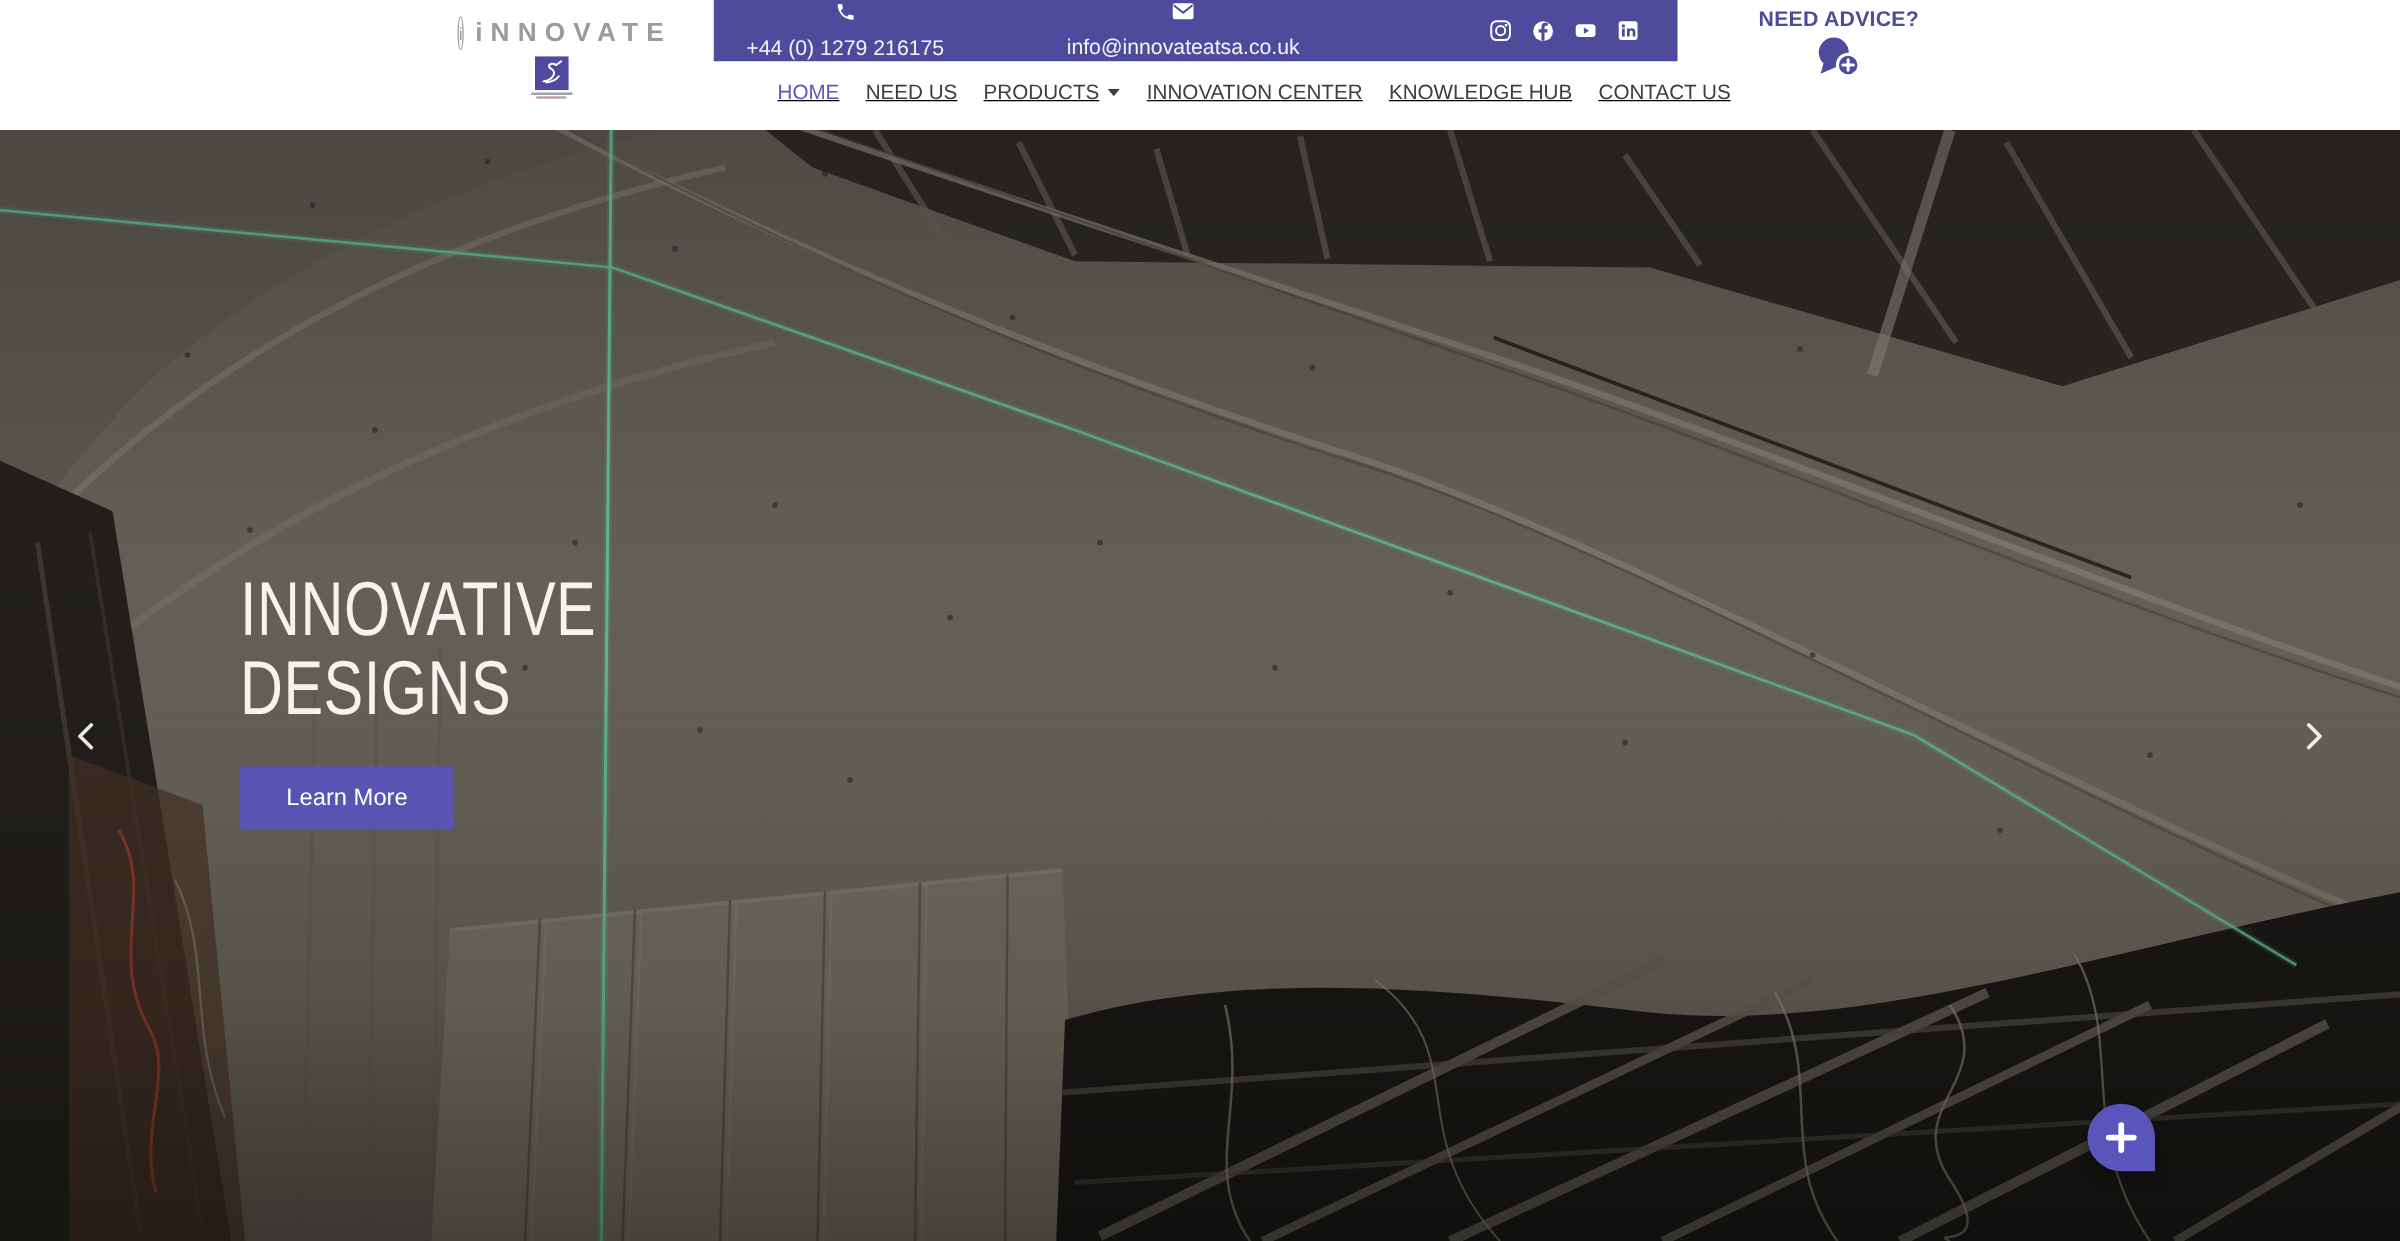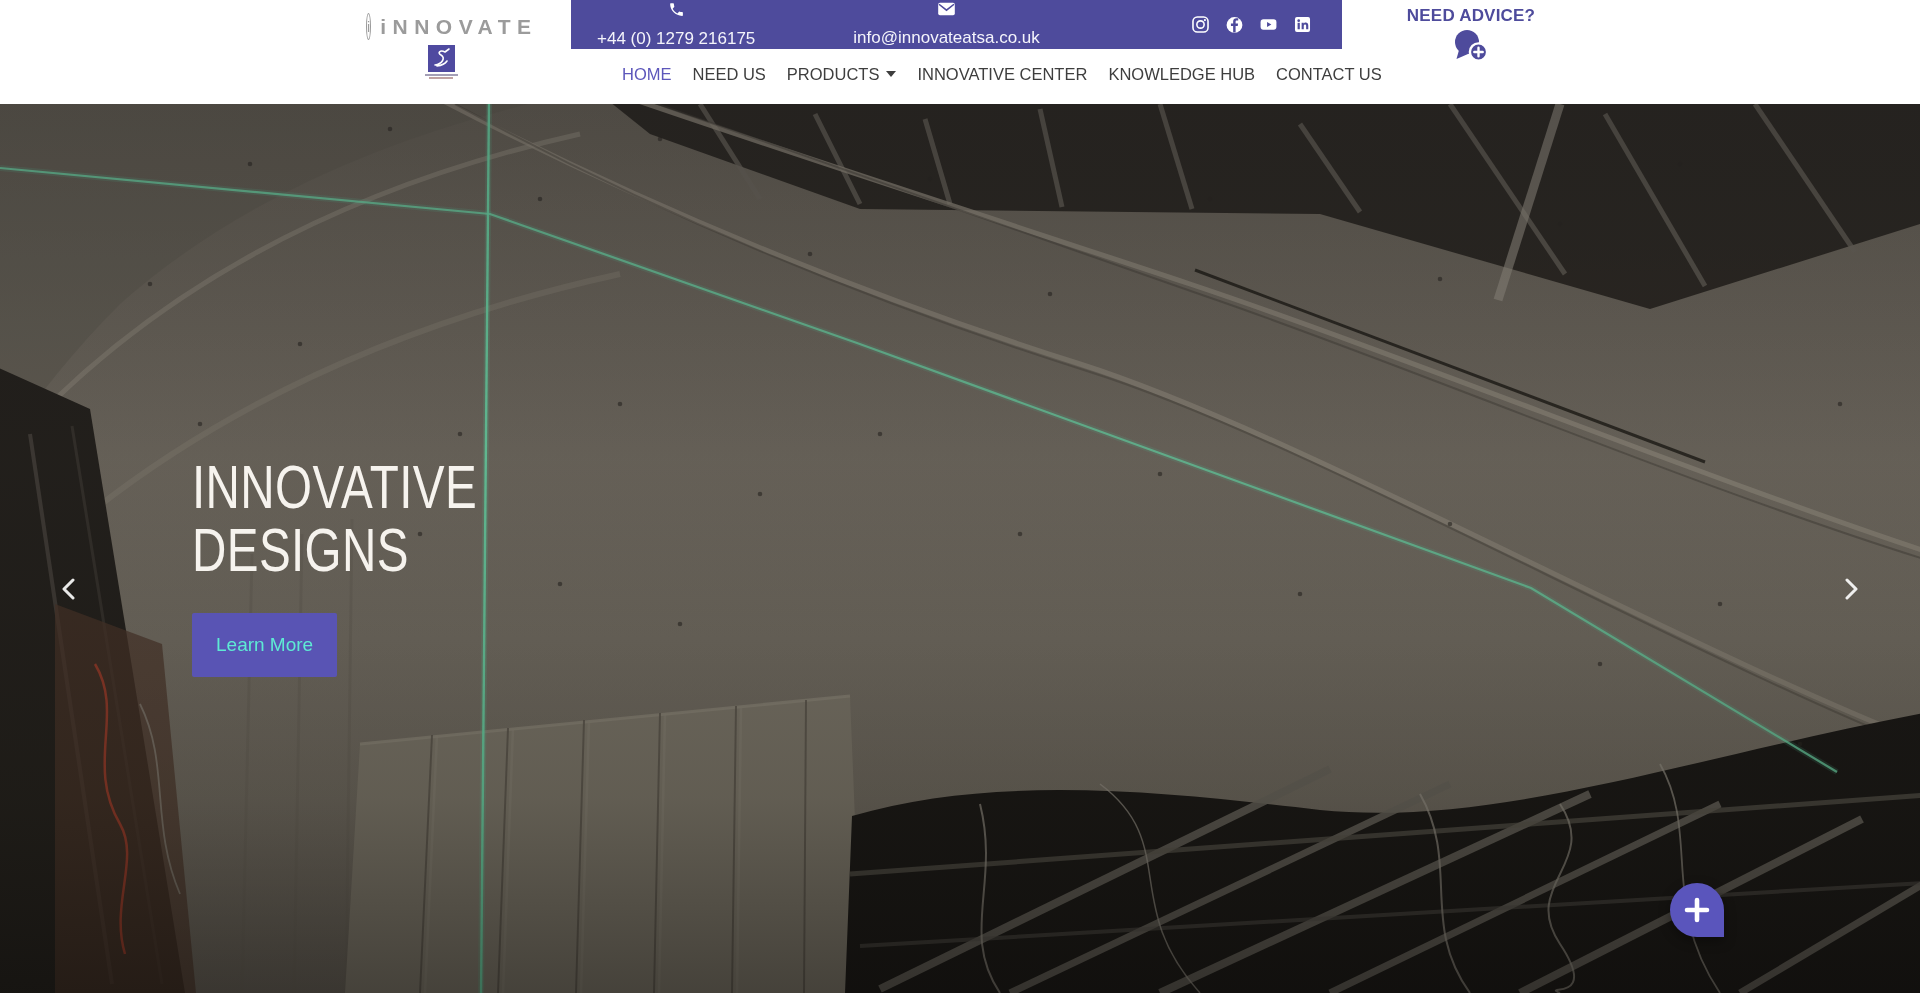--- a/index.html
+++ b/index.html
@@ -21,37 +21,37 @@
   
   .logo{position:absolute;left:366px;top:13px;width:150px;cursor:pointer;}
   .logo-row{display:flex;align-items:center;gap:9px;}
   .logo-i{width:25px;height:25px;border:1.6px solid #9b9b9b;border-radius:50%;
     display:flex;align-items:center;justify-content:center;font-size:14px;color:#9b9b9b;}
   .logo-word{font-size:21px;letter-spacing:6.5px;color:#9b9b9b;font-weight:700;white-space:nowrap;}
   .logo-sa{width:150px;margin-top:5px;display:flex;flex-direction:column;align-items:center;}
   .sa-line1{width:33px;height:2.4px;background:#a49fb6;margin-top:1.5px;}
   .sa-line2{width:24px;height:1.8px;background:#c0a3a3;margin-top:1.5px;}
   
-  .nav{position:absolute;left:622px;top:49px;height:50px;display:flex;align-items:center;gap:21px;}
+  .nav{position:absolute;left:622px;top:49px;height:50px;display:flex;align-items:center;gap:21px;text-decoration:underline;}
   .nav a{font-size:16.5px;color:var(--navtext);text-decoration:none;cursor:pointer;
     display:flex;align-items:center;gap:7px;white-space:nowrap;font-weight:400;}
   .nav a.active{color:#5d57bb;}
   
   .advice{position:absolute;left:1395px;top:6px;width:152px;text-align:center;cursor:pointer;}
   .advice-label{font-size:17px;font-weight:700;color:var(--purple);letter-spacing:.2px;}
   .advice-icon{margin-top:3px;display:inline-block;}
   
   .hero{position:absolute;top:104px;left:0;width:1920px;height:889px;background:var(--herobg);overflow:hidden;}
   .hero svg.bg{position:absolute;inset:0;display:block;}
   .hero-content{position:absolute;left:192px;top:352px;z-index:3;}
   .hero-h1{margin:0;font-weight:300;font-size:61px;line-height:63px;color:#f6f3ee;
     letter-spacing:.5px;transform:scaleX(.78);transform-origin:left top;white-space:nowrap;}
   .hero-sub{margin-top:43px;font-size:18.5px;color:#f2efe9;letter-spacing:.2px;}
   .hero-btn{margin-top:31px;display:inline-flex;align-items:center;justify-content:center;
-    height:64px;padding:0 24px;background:var(--accent);color:#5eead4;font-size:19px;
+    height:51px;padding:0 37px;background:var(--accent);color:#ffffff;font-size:19px;
     border:none;border-radius:2px;cursor:pointer;font-family:"Liberation Sans",sans-serif;}
   .car-arrow{position:absolute;top:470px;z-index:4;width:26px;height:30px;cursor:pointer;opacity:.9;}
   .car-prev{left:56px;}
   .car-next{left:1838px;}
   .fab{position:absolute;left:1670px;top:779px;width:54px;height:54px;z-index:4;
     background:#5a55bc;border-radius:50% 50% 0 50%;cursor:pointer;border:none;
     display:flex;align-items:center;justify-content:center;
     box-shadow:0 4px 12px rgba(0,0,0,.35);}
 </style>
 </head>
@@ -121,21 +121,21 @@
 
   <nav class="nav">
     <a class="active">HOME</a>
     <a>NEED US</a>
     <a>
       <span>PRODUCTS</span>
       <svg width="10" height="6" viewBox="0 0 10 6">
         <polygon points="0,0 10,0 5,6" fill="#3e3e3e"></polygon>
       </svg>
     </a>
-    <a>INNOVATIVE CENTER</a>
+    <a>INNOVATION CENTER</a>
     <a>KNOWLEDGE HUB</a>
     <a>CONTACT US</a>
   </nav>
 
   <div class="advice">
     <div class="advice-label">NEED ADVICE?</div>
     <span class="advice-icon">
       <svg width="38" height="34" viewBox="0 0 38 34">
         <circle cx="15" cy="13" r="12" fill="#4e4b9c"></circle>
         <path d="M7 21 L4.5 30 L16 25 Z" fill="#4e4b9c"></path>

